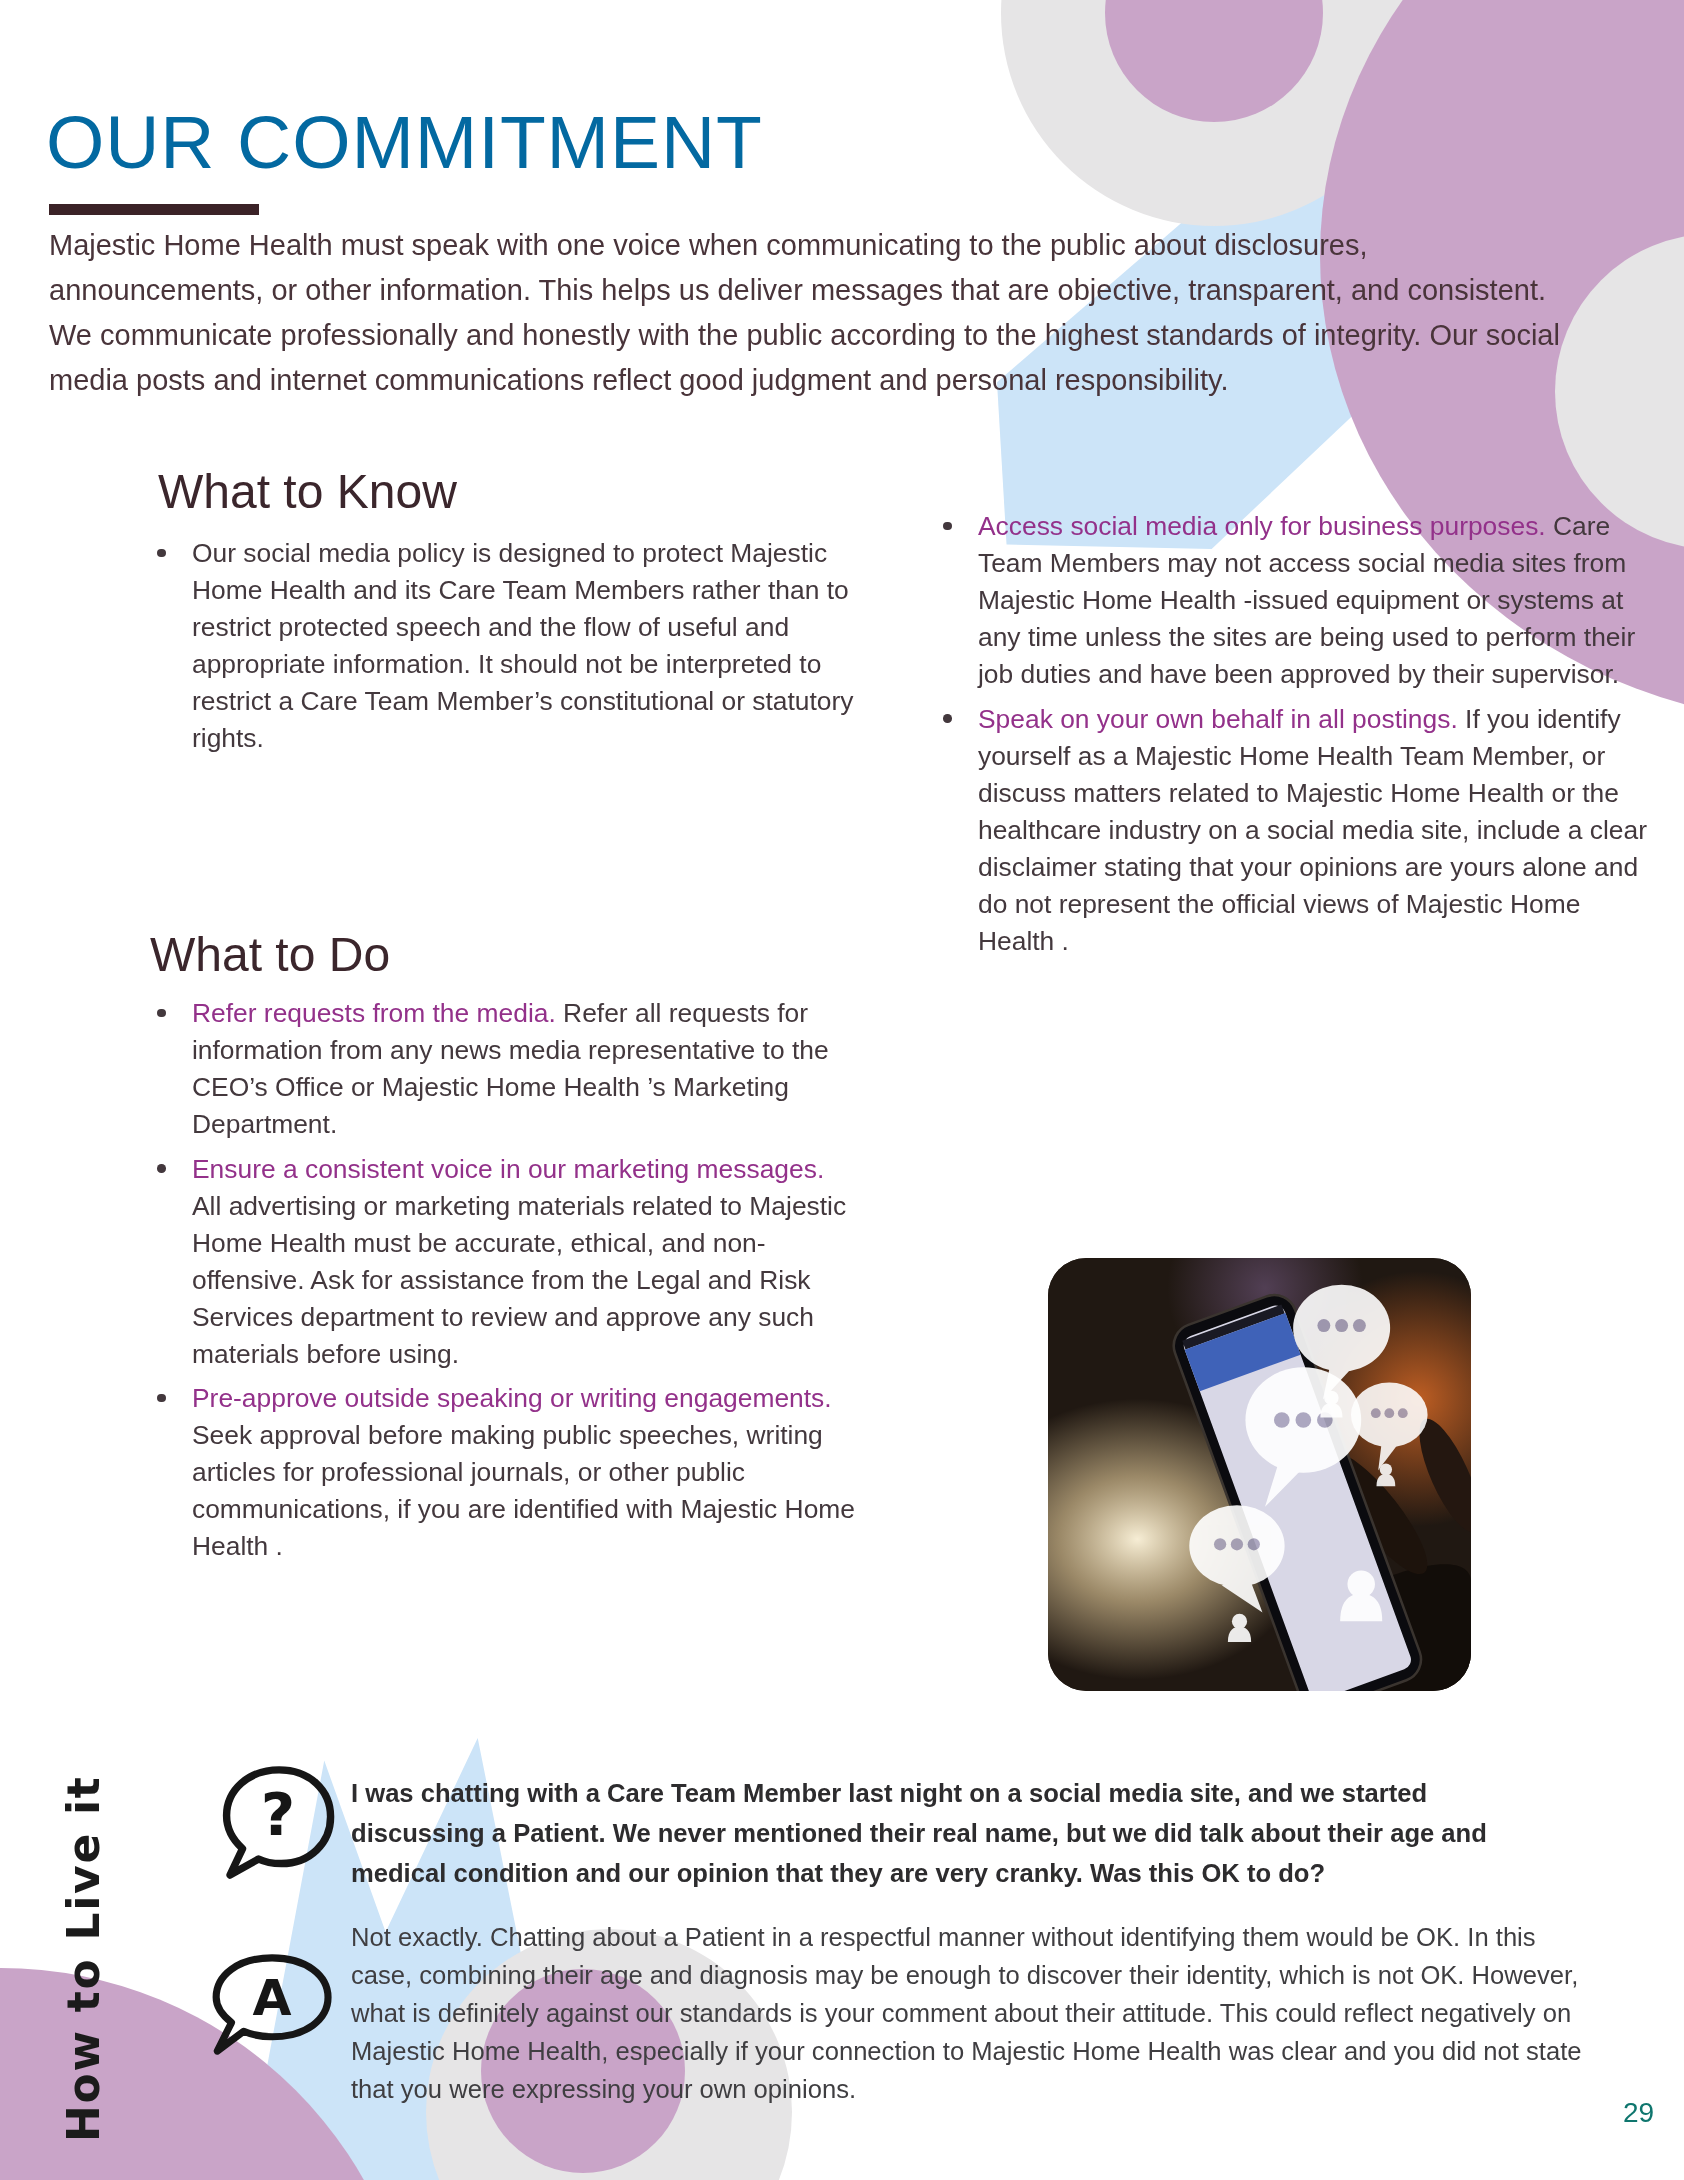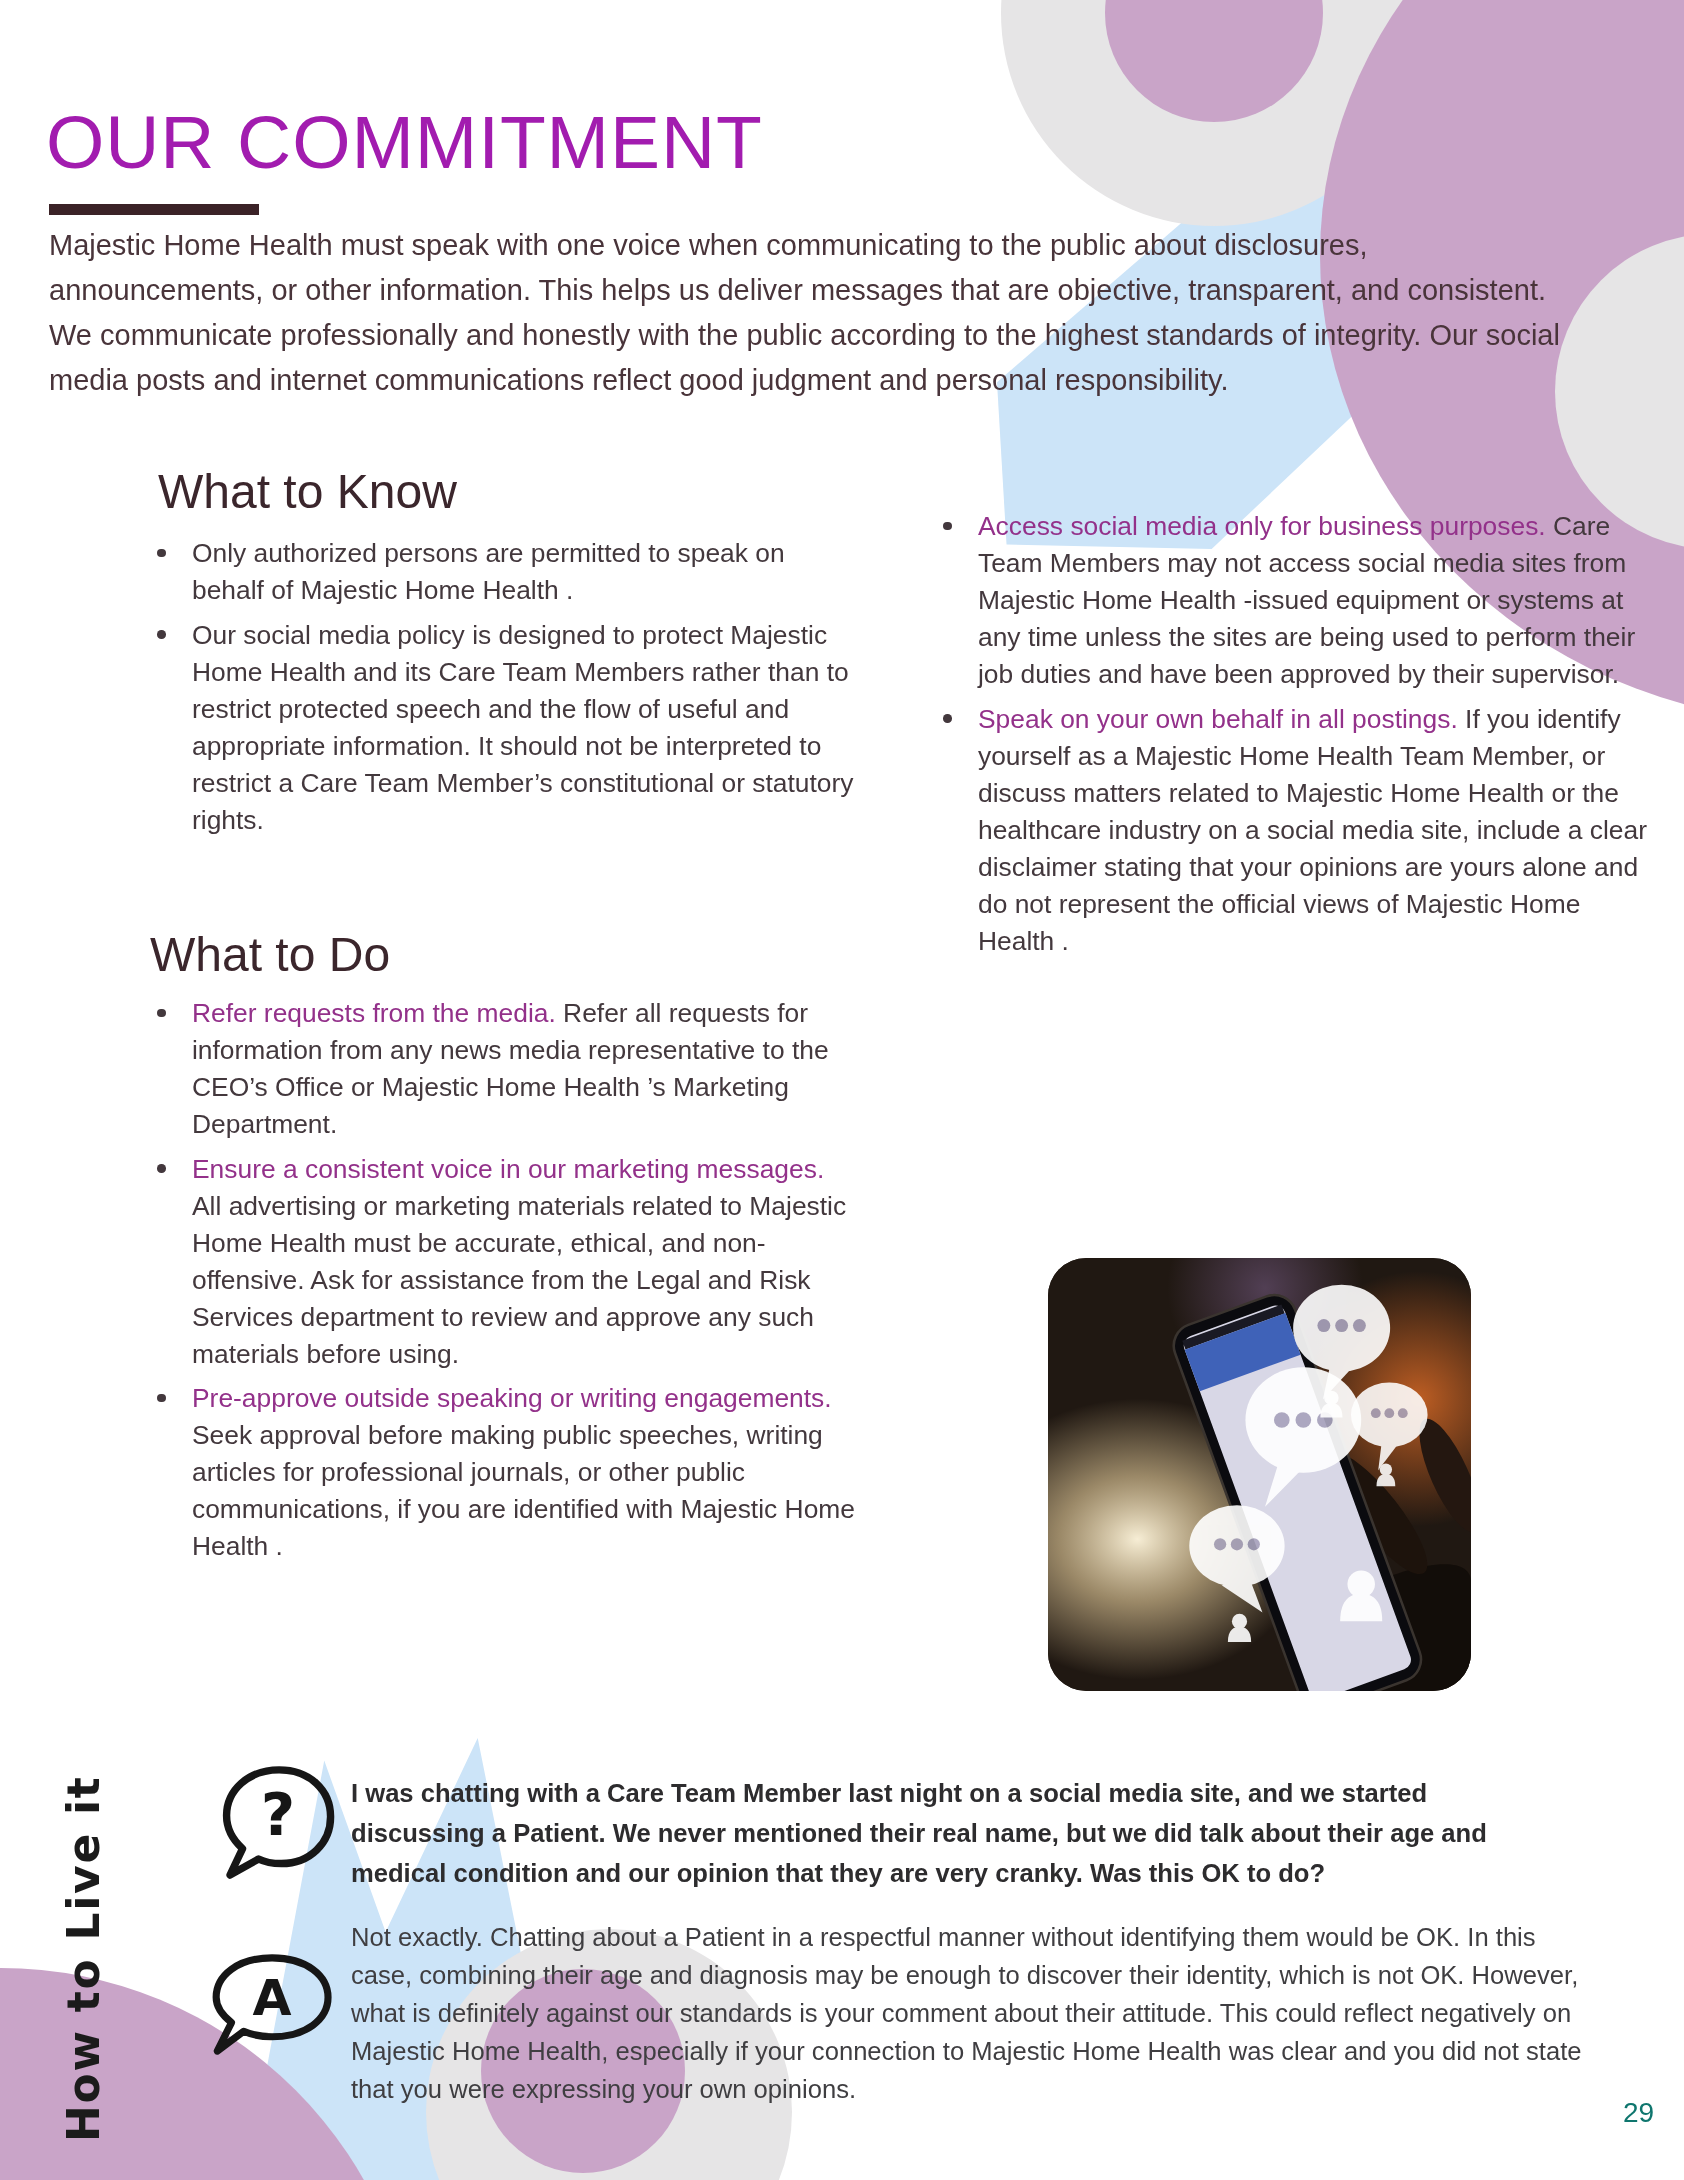--- a/index.html
+++ b/index.html
@@ -25,21 +25,21 @@
   .gray-bottom{left:426px;top:1929px;width:366px;height:366px;}
   .purple-bottom{left:481px;top:1969px;width:204px;height:204px;}
   .purple-corner{left:-417px;top:1968px;width:835px;height:835px;}
   
   .eyebrow{
     position:absolute;left:49px;top:53px;
     font-family:"DejaVu Serif",serif;font-weight:700;font-size:37px;color:#3b2227;letter-spacing:0.9px;
   }
   .title{
     position:absolute;left:46px;top:99px;
-    font-size:75px;font-weight:500;color:#a21caf;letter-spacing:0.9px;
+    font-size:75px;font-weight:500;color:#0369a1;letter-spacing:0.9px;
   }
   .title-underline{position:absolute;left:49px;top:204px;width:210px;height:11px;background:#3b2227;}
   .intro{
     position:absolute;left:49px;top:223px;width:1533px;
     font-size:29px;line-height:45px;color:#49343a;
   }
   
   .col-h{
     position:absolute;font-size:48px;font-weight:500;color:#3b262c;
   }
@@ -94,21 +94,20 @@
   <div class="deco mauve purple-corner"></div>
   <div class="deco gray  gray-bottom"></div>
   <div class="deco mauve purple-bottom"></div>
 
   <div class="title">OUR COMMITMENT</div>
   <div class="title-underline"></div>
   <div class="intro">Majestic Home Health must speak with one voice when communicating to the public about disclosures, announcements, or other information. This helps us deliver messages that are objective, transparent, and consistent. We communicate professionally and honestly with the public according to the highest standards of integrity. Our social media posts and internet communications reflect good judgment and personal responsibility.</div>
 
   <div class="col-h h-know">What to Know</div>
   <ul class="blts ul-know">
-    <li><span>Only authorized persons are permitted to speak on behalf of Majestic Home Health .</span></li>
     <li><span>Our social media policy is designed to protect Majestic Home Health and its Care Team Members rather than to restrict protected speech and the flow of useful and appropriate information. It should not be interpreted to restrict a Care Team Member’s constitutional or statutory rights.</span></li>
   </ul>
 
   <div class="col-h h-do">What to Do</div>
   <ul class="blts ul-do">
     <li>
       <span class="lead">Refer requests from the media.</span><span>  Refer all requests for information from any news media representative to the CEO’s Office or Majestic Home Health ’s Marketing Department.</span>
     </li>
     <li>
       <span class="lead">Ensure a consistent voice in our marketing messages.</span><span> All advertising or marketing materials related to Majestic Home Health must be accurate, ethical, and non-offensive. Ask for assistance from the Legal and Risk Services department to review and approve any such materials before using.</span>

